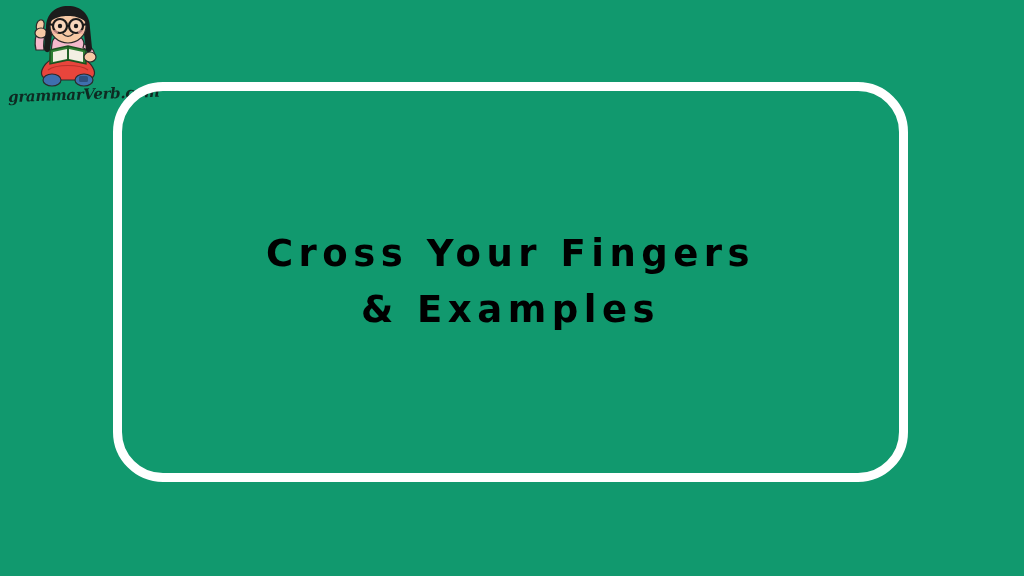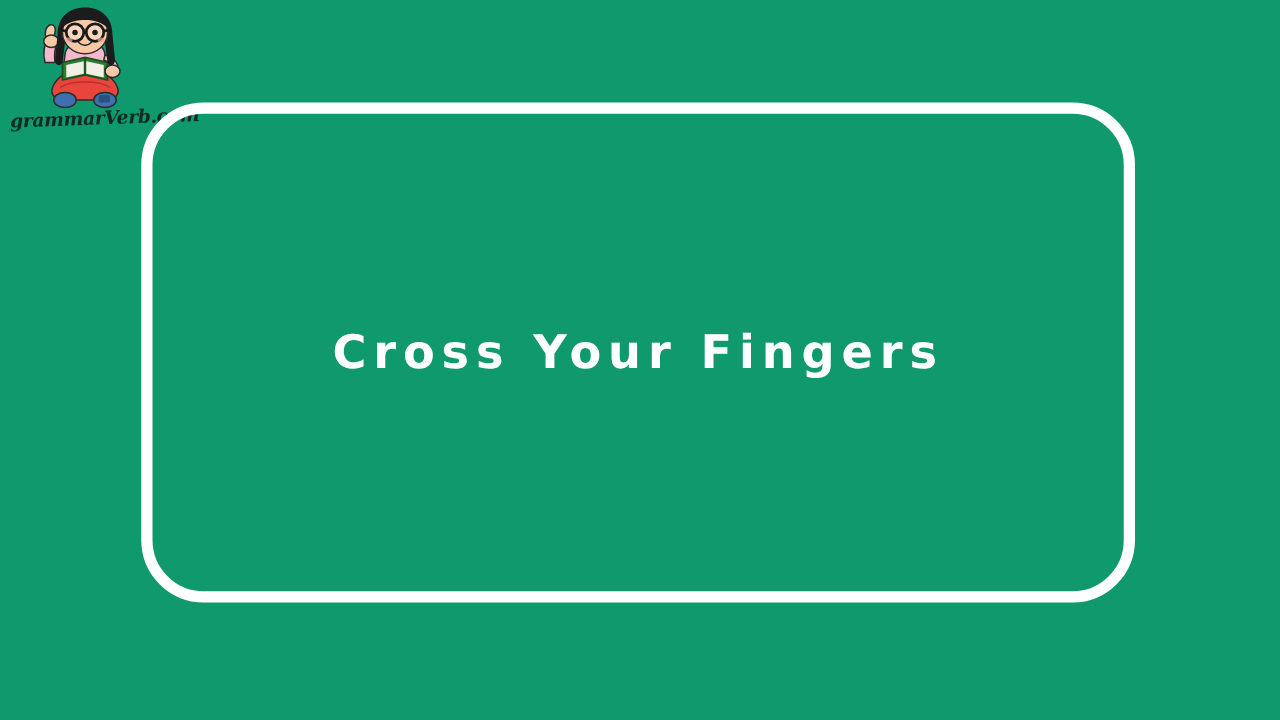--- a/index.html
+++ b/index.html
@@ -74,21 +74,21 @@
     width: 795px;
     height: 400px;
     display: flex;
     flex-direction: column;
     align-items: center;
     justify-content: center;
     box-sizing: border-box;
     padding: 0 40px;
   }
   .title-line {
-    color: #ffffff;
+    color: #000000;
     font-family: "DejaVu Sans", sans-serif;
     font-weight: 700;
     font-size: 37px;
     line-height: 56px;
     letter-spacing: 5.5px;
     text-align: center;
     white-space: nowrap;
   }
 </style>
 </head>
@@ -147,15 +147,16 @@
       </svg>
     </div>
 
     <div id="logo-wordmark">grammarVerb.com</div>
   </div>
 
   <div id="frame"></div>
 
   <div id="title-block">
     <div class="title-line">Cross Your Fingers</div>
+    <div class="title-line">&amp; Examples</div>
   </div>
 
 </div>
 
 </body></html>

